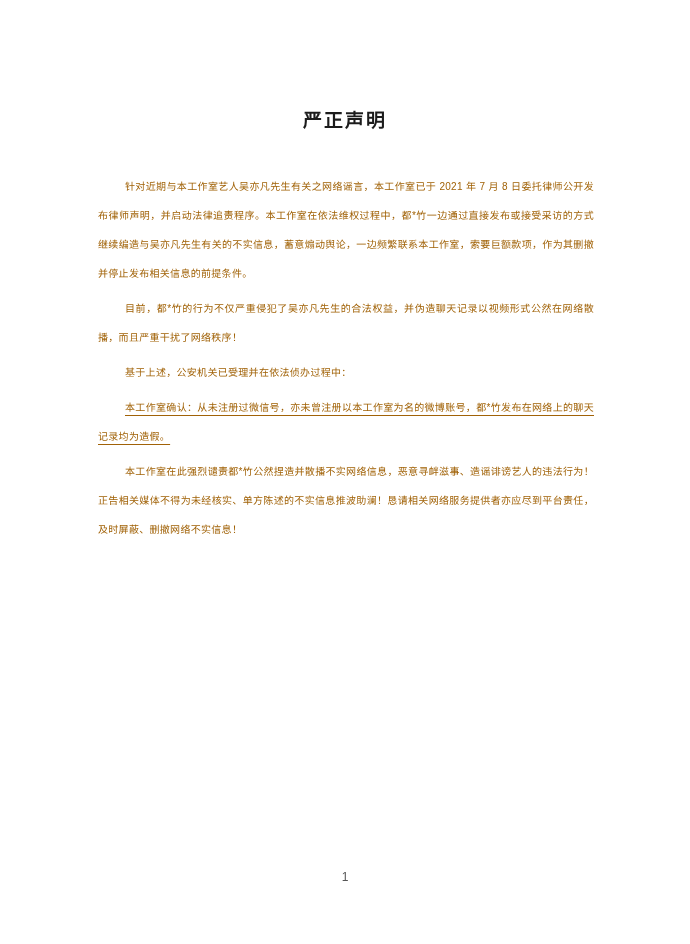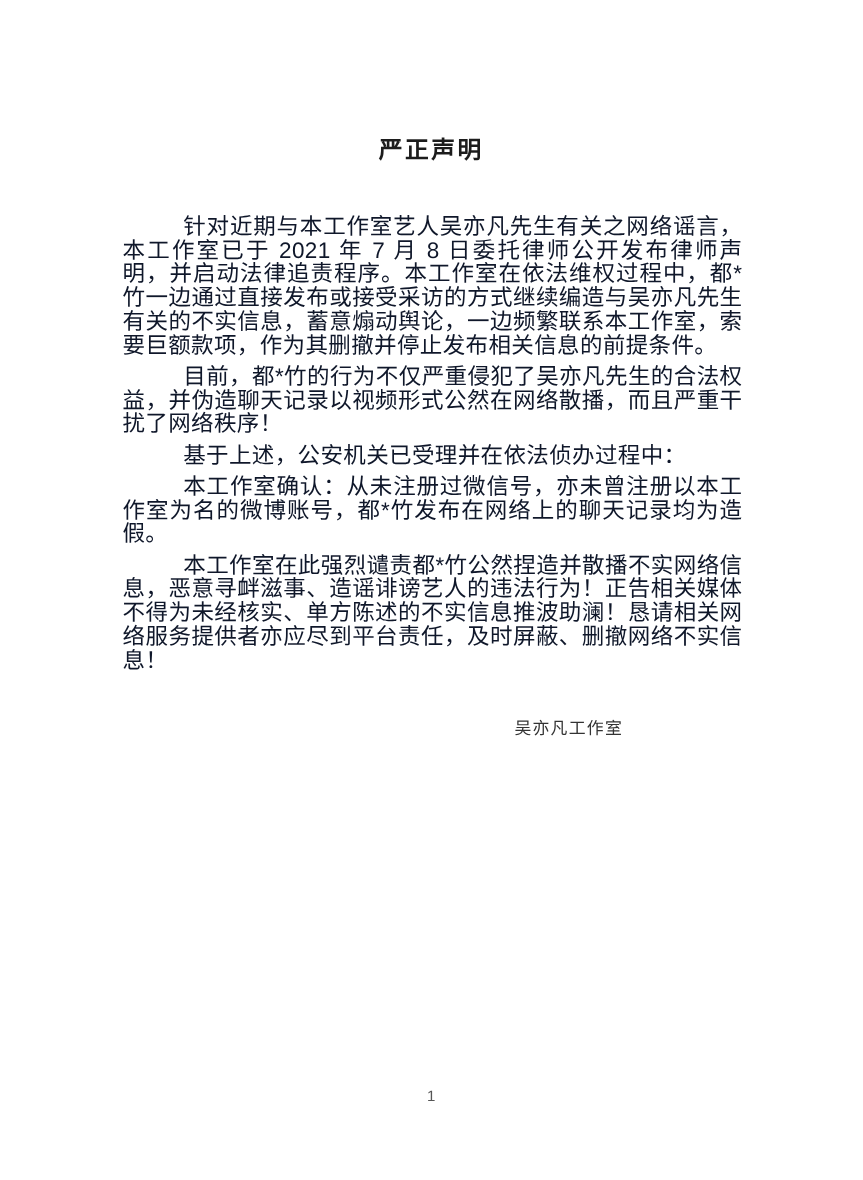--- a/index.html
+++ b/index.html
@@ -23,28 +23,29 @@
     font-weight: bold;
     letter-spacing: 2px;
     color: #1c1c1c;
     line-height: 26px;
   }
   .content {
     margin: 38px 96px 0 98px;
   }
   .para {
     margin: 0 0 6px 0;
-    font-size: 18px;
-    line-height: 19px;
+    font-size: 10px;
+    line-height: 29px;
     text-align: justify;
     text-indent: 2.7em;
     letter-spacing: 0.3px;
-    color: #0f172a;
+    color: #a16207;
   }
   .para.underline {
+    text-decoration: underline;
     text-underline-offset: 4px;
   }
   .signature-block {
     margin: 30px 120px 0 auto;
     width: 230px;
     text-align: center;
   }
   .signature-line {
     font-size: 13.5px;
     line-height: 29px;
@@ -79,18 +80,17 @@
     <p class="para">基于上述，公安机关已受理并在依法侦办过程中：</p>
 
 
     <p class="para underline">本工作室确认：从未注册过微信号，亦未曾注册以本工作室为名的微博账号，都*竹发布在网络上的聊天记录均为造假。</p>
 
     <p class="para">本工作室在此强烈谴责都*竹公然捏造并散播不实网络信息，恶意寻衅滋事、造谣诽谤艺人的违法行为！正告相关媒体不得为未经核实、单方陈述的不实信息推波助澜！恳请相关网络服务提供者亦应尽到平台责任，及时屏蔽、删撤网络不实信息！</p>
 
   </div>
 
   <div class="signature-block">
-    <div class="signature-line">吴亦凡工作室</div>
   </div>
 
   <div class="page-number">1</div>
 
 </div>
 
 </body></html>

